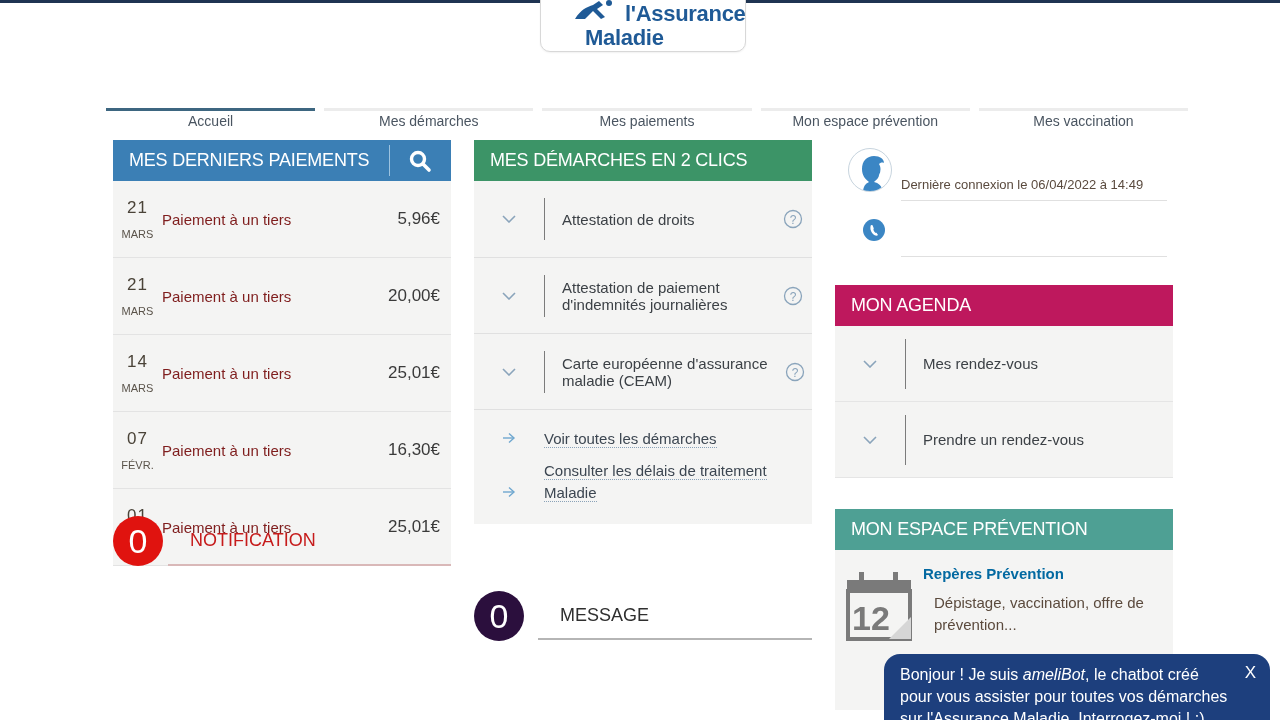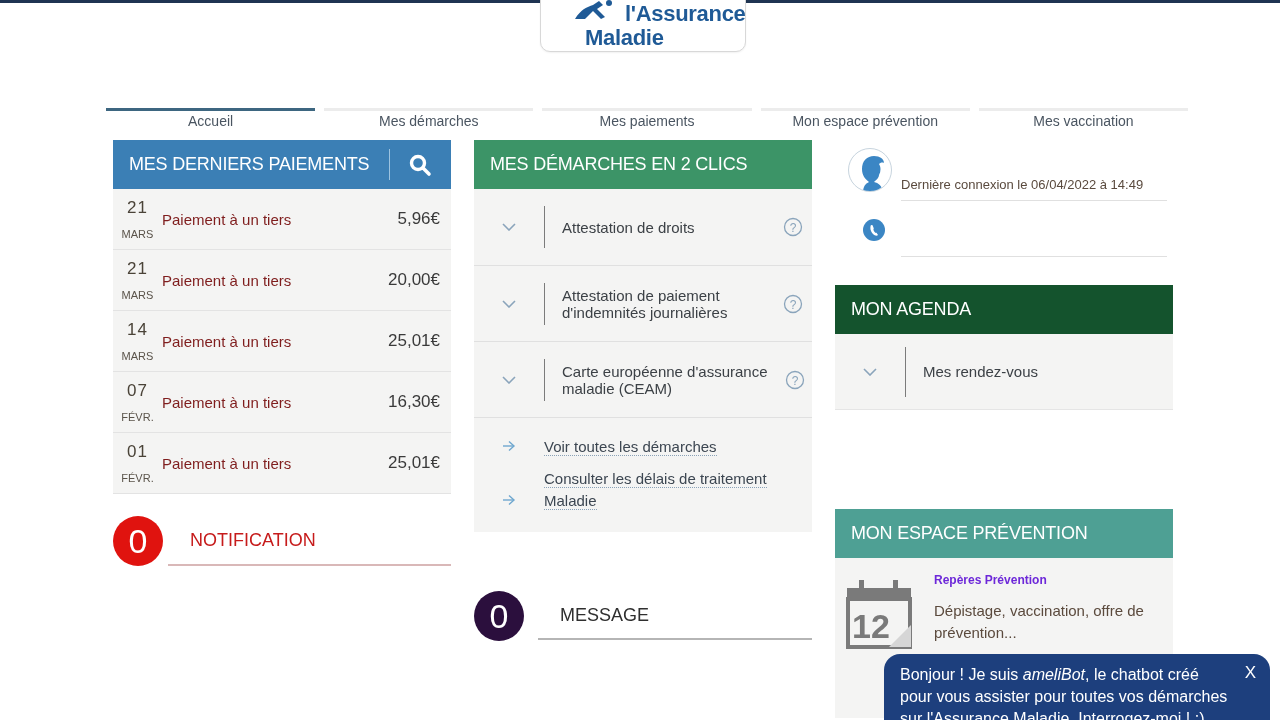--- a/index.html
+++ b/index.html
@@ -13,29 +13,29 @@
   .logo-figure { position: absolute; left: 28px; top: 6px; width: 48px; height: 24px; }
   .logo-line1 { position: absolute; left: 84px; top: 8px; font-size: 22px; font-weight: bold; color: #1f5a96; letter-spacing: -0.3px; }
   .logo-line2 { position: absolute; left: 44px; top: 32px; font-size: 22px; font-weight: bold; color: #1f5a96; letter-spacing: -0.3px; }
 
   .nav { position: absolute; left: 106px; top: 66px; width: 1082px; height: 36px; display: flex; gap: 9px; }
   .nav-item { flex: 1; text-align: center; font-size: 14px; color: #4a5561; padding-top: 7px; position: relative; cursor: pointer; margin-top: 40px; }
   .nav-item::after { content: ""; position: absolute; left: 0; right: 0; bottom: 2px; height: 3px; background: #ececec; }
   .nav-item.active::after { background: #3d6680; height: 3px; }
 
   .panel { position: absolute; }
-  .panel-head { height: 49px; color: #fff; font-size: 18px; display: flex; align-items: center; padding-left: 16px; letter-spacing: -0.2px; }
+  .panel-head { height: 41px; color: #fff; font-size: 18px; display: flex; align-items: center; padding-left: 16px; letter-spacing: -0.2px; }
   .panel-body { background: #f4f4f3; }
 
   
   #payments { left: 113px; top: 140px; width: 338px; }
   #payments .panel-head { background: #3b7fb5; justify-content: space-between; padding-right: 0; }
   .search-wrap { width: 62px; height: 49px; display: flex; align-items: center; justify-content: center; position: relative; cursor: pointer; }
   .search-wrap::before { content: ""; position: absolute; left: 0; top: 9px; width: 1px; height: 31px; background: #9cc3e0; }
-  .pay-row { height: 61px; display: flex; align-items: center; border-bottom: 1px solid #e3e3e3; cursor: pointer; }
+  .pay-row { height: 77px; display: flex; align-items: center; border-bottom: 1px solid #e3e3e3; cursor: pointer; }
   .pay-date { width: 49px; text-align: center; padding-top: 2px; }
   .pay-day { font-size: 17px; color: #4a4338; letter-spacing: 1px; line-height: 18px; }
   .pay-mon { font-size: 11px; color: #5a534a; line-height: 14px; margin-top: 10px; }
   .pay-label { flex: 1; font-size: 15px; color: #7f1d1d; }
   .pay-amount { font-size: 17px; color: #3a3a3a; padding-right: 11px; }
 
   .counter { position: absolute; display: flex; align-items: center; }
   .counter-badge { width: 50px; height: 50px; border-radius: 50%; color: #fff; font-size: 34px; display: flex; align-items: center; justify-content: center; }
   .counter-label { position: absolute; font-size: 18px; }
   .counter-line { position: absolute; height: 2px; }
@@ -66,29 +66,29 @@
 
   
   .profile { position: absolute; left: 848px; top: 148px; width: 320px; }
   .avatar { width: 44px; height: 44px; border-radius: 50%; border: 1px solid #c7d4de; overflow: hidden; position: absolute; left: 0; top: 0; background: #fff; }
   .last-login { position: absolute; left: 53px; top: 29px; font-size: 13px; color: #5a4a3e; }
   .line1 { position: absolute; left: 53px; top: 52px; width: 266px; height: 1px; background: #e0e0e0; }
   .phone { position: absolute; left: 15px; top: 71px; width: 22px; height: 22px; border-radius: 50%; background: #3b86c4; cursor: pointer; }
   .line2 { position: absolute; left: 53px; top: 108px; width: 266px; height: 1px; background: #e0e0e0; }
 
   #agenda { left: 835px; top: 285px; width: 338px; }
-  #agenda .panel-head { background: #14532d; }
+  #agenda .panel-head { background: #be185d; }
   .ag-row { height: 76px; display: flex; align-items: center; border-bottom: 1px solid #e5e5e5; cursor: pointer; }
   .ag-row .dem-sep { height: 50px; }
 
   #prevention { left: 835px; top: 509px; width: 338px; }
   #prevention .panel-head { background: #4ea094; }
   .prev-body { height: 160px; position: relative; cursor: pointer; }
   .prev-icon { position: absolute; left: 10px; top: 20px; }
-  .prev-title { position: absolute; left: 99px; top: 15px; font-size: 12px; font-weight: bold; color: #6d28d9; }
+  .prev-title { position: absolute; left: 88px; top: 15px; font-size: 15px; font-weight: bold; color: #0369a1; }
   .prev-desc { position: absolute; left: 99px; top: 42px; width: 232px; font-size: 15px; color: #5b4a3d; line-height: 22px; }
 
   .chatbot { position: absolute; left: 884px; top: 654px; width: 386px; height: 90px; background: #1d3f7d;
     border-radius: 16px 16px 0 0; color: #fff; padding: 10px 16px 0 16px; font-size: 16px; line-height: 22px; }
   .chatbot em { font-style: italic; }
   .chat-close { position: absolute; right: 14px; top: 8px; font-size: 17px; cursor: pointer; }
 </style>
 </head>
 <body>
 
@@ -281,20 +281,29 @@
   </div>
   <div class="panel-body">
     <div class="ag-row">
       <div class="dem-chev">
           <svg width="14" height="8" viewBox="0 0 14 8">
             <polyline points="1,1 7,7 13,1" fill="none" stroke="#8aa4bb" stroke-width="1.6"></polyline>
           </svg>
         </div>
       <div class="dem-sep"></div>
       <div class="dem-text">Mes rendez-vous</div>
+    </div>
+    <div class="ag-row">
+      <div class="dem-chev">
+          <svg width="14" height="8" viewBox="0 0 14 8">
+            <polyline points="1,1 7,7 13,1" fill="none" stroke="#8aa4bb" stroke-width="1.6"></polyline>
+          </svg>
+        </div>
+      <div class="dem-sep"></div>
+      <div class="dem-text">Prendre un rendez-vous</div>
     </div>
   </div>
 </section>
 
 <section class="panel" id="prevention">
   <div class="panel-head">
     <span>MON ESPACE PRÉVENTION</span>
   </div>
   <div class="panel-body prev-body">
     <svg class="prev-icon" width="68" height="72" viewBox="0 0 68 72">

